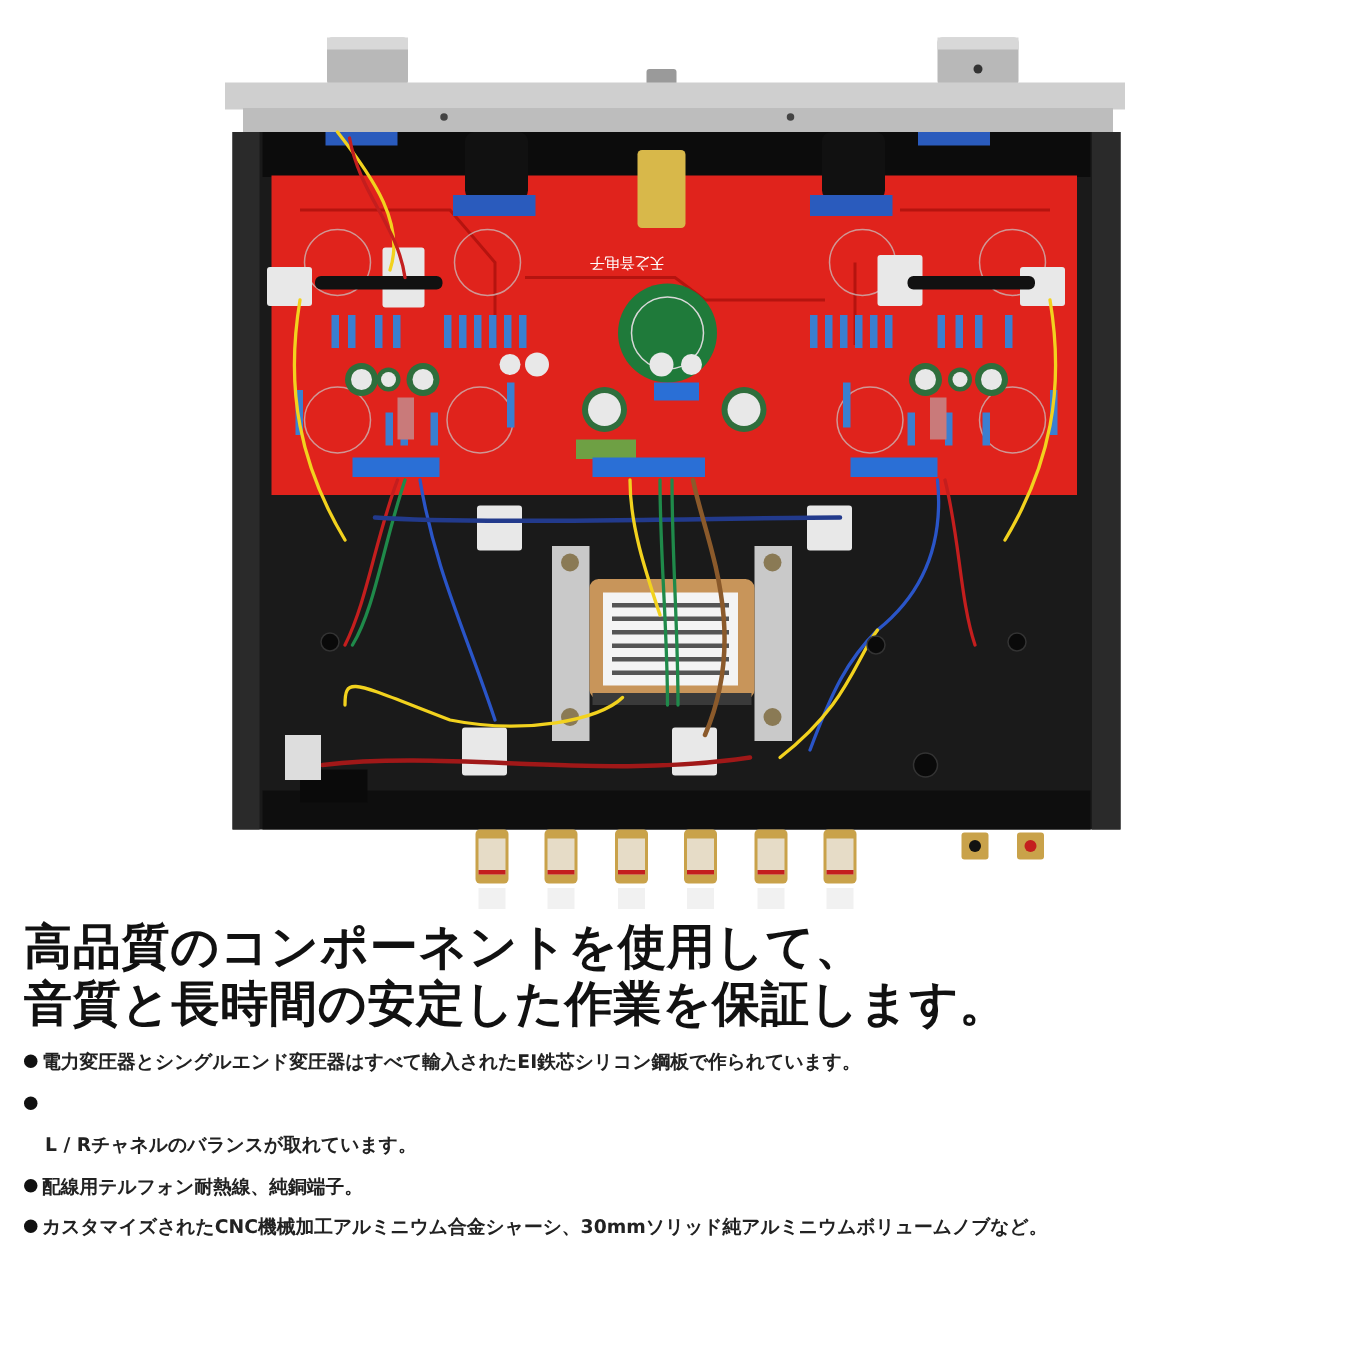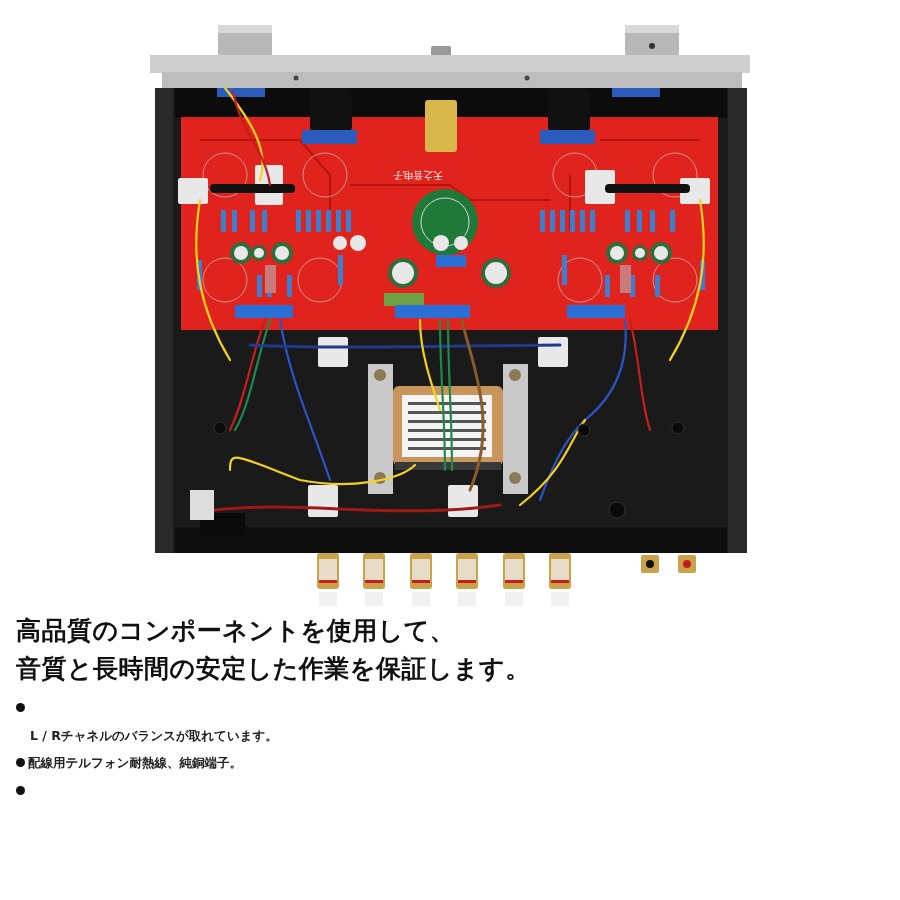--- a/index.html
+++ b/index.html
@@ -6,21 +6,21 @@
   body { width: 900px; height: 900px; position: relative; overflow: hidden;
          font-family: "DejaVu Sans", sans-serif; color: #111; }
 
   
   .photo { position: absolute; left: 0; top: 0; width: 900px; height: 610px; }
   .photo svg { display: block; }
 
   
   .headline { position: absolute; left: 16px; top: 612px; width: 870px; }
   .headline .line { font-family: "DejaVu Sans", sans-serif; font-weight: bold;
-                    font-size: 25px; line-height: 38px; color: #111; letter-spacing: 0.5px; }
+                    font-size: 32px; line-height: 38px; color: #111; letter-spacing: 0.5px; }
 
   
   .features { position: absolute; left: 16px; top: 694px; width: 880px; margin: 0; padding: 0; list-style: none; }
   .features li { font-family: "DejaVu Sans", sans-serif; font-weight: bold; font-size: 12.5px;
                  line-height: 27.5px; color: #222; white-space: nowrap; }
   .features li .bullet { display: inline-block; width: 9px; height: 9px; border-radius: 50%;
                          background: #111; margin-right: 3px; vertical-align: 0px; }
   .features li.cont { padding-left: 14px; }
 </style>
 </head>
@@ -273,17 +273,18 @@
     </g>
   </svg>
 </div>
 
 <div class="headline">
   <div class="line">高品質のコンポーネントを使用して、</div>
   <div class="line">音質と長時間の安定した作業を保証します。</div>
 </div>
 
 <ul class="features">
+  <li><span class="bullet"></span><span>電力変圧器とシングルエンド変圧器はすべて輸入されたEI鉄芯シリコン鋼板で作られています。</span></li>
   <li><span class="bullet"></span></li>
   <li class="cont"><span>L / Rチャネルのバランスが取れています。</span></li>
   <li><span class="bullet"></span><span>配線用テルフォン耐熱線、純銅端子。</span></li>
-  <li><span class="bullet"></span></li>
+  <li><span class="bullet"></span><span>カスタマイズされたCNC機械加工アルミニウム合金シャーシ、30mmソリッド純アルミニウムボリュームノブなど。</span></li>
 </ul>
 
 </body></html>

